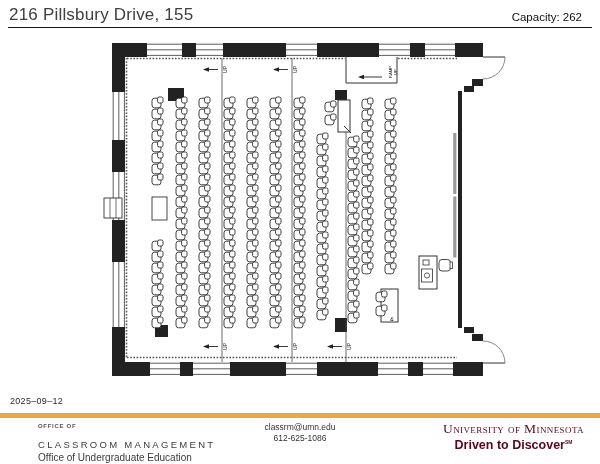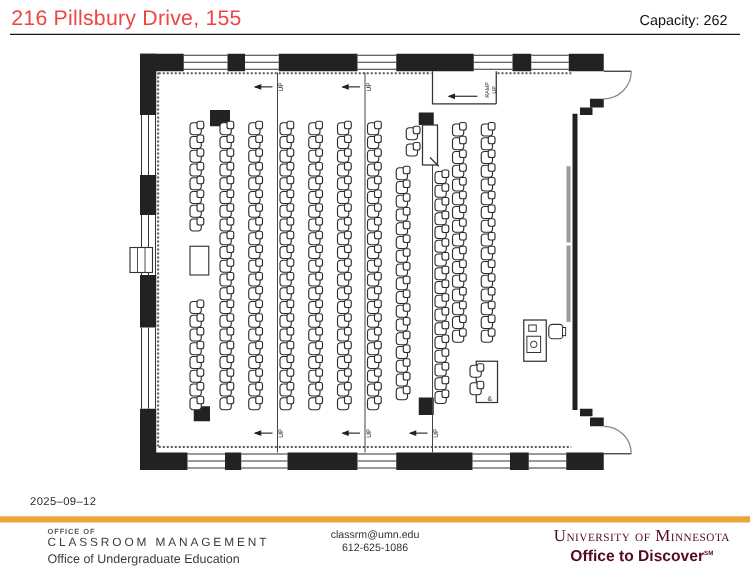--- a/index.html
+++ b/index.html
@@ -1,29 +1,29 @@
 <!DOCTYPE html>
 <html><head>
 <meta charset="utf-8">
 <style>
   html,body{margin:0;padding:0;}
   body{
     width:600px;height:464px;position:relative;background:#ffffff;
     font-family:"Liberation Sans", sans-serif;overflow:hidden;
     --gold:#EAA73E;--maroon:#550A1E;--ink:#1c1c1c;
   }
-  .page-title{position:absolute;left:9px;top:5px;font-size:17px;color:#ef4444;letter-spacing:.2px;white-space:nowrap;}
+  .page-title{position:absolute;left:9px;top:5px;font-size:17px;color:#404040;letter-spacing:.2px;white-space:nowrap;}
   .capacity{position:absolute;right:18px;top:11px;font-size:11.5px;color:#111;white-space:nowrap;}
   .header-rule{position:absolute;left:8px;right:8px;top:27px;border-top:1.6px solid #161616;}
   #plan-svg{position:absolute;left:0;top:0;}
-  .plan-date{position:absolute;left:24px;top:396px;font-size:9px;color:#2a2a2a;letter-spacing:.3px;}
+  .plan-date{position:absolute;left:10px;top:396px;font-size:9px;color:#2a2a2a;letter-spacing:.3px;}
   .gold-bar{position:absolute;left:0;top:413px;width:600px;height:4.5px;background:var(--gold);}
   .f-left{position:absolute;left:38px;top:423px;color:#3f3f3f;}
   .office-of{font-size:6px;font-weight:bold;letter-spacing:.7px;color:#565656;}
-  .dept{font-size:9.5px;letter-spacing:2.3px;color:#3b3b3b;margin-top:0px;white-space:nowrap;}
+  .dept{font-size:9.5px;letter-spacing:2.3px;color:#3b3b3b;margin-top:10px;white-space:nowrap;}
   .suborg{font-size:10px;color:#3b3b3b;margin-top:2px;white-space:nowrap;}
   .f-center{position:absolute;left:225px;width:150px;top:422px;text-align:center;font-size:8.5px;color:#333;line-height:10.5px;}
   .f-right{position:absolute;right:16px;top:421px;text-align:center;}
   .univ{font-family:"Liberation Serif", serif;font-variant:small-caps;font-size:13.5px;color:var(--maroon);letter-spacing:.4px;white-space:nowrap;}
   .tagline{font-size:12.5px;font-weight:bold;color:var(--maroon);margin-top:1px;white-space:nowrap;}
   .sm-mark{font-size:5px;vertical-align:super;font-weight:bold;}
 </style>
 </head>
 <body style="--gold: #EAA73E; --maroon: #550A1E;">
 
@@ -1017,14 +1017,14 @@
   <div class="suborg">Office of Undergraduate Education</div>
 </div>
 
 <div class="f-center">
   <div>classrm@umn.edu</div>
   <div>612-625-1086</div>
 </div>
 
 <div class="f-right">
   <div class="univ">University of Minnesota</div>
-  <div class="tagline"><span>Office to Discover</span><span class="sm-mark">SM</span></div>
+  <div class="tagline"><span>Driven to Discover</span><span class="sm-mark">SM</span></div>
 </div>
 
 </body></html>

